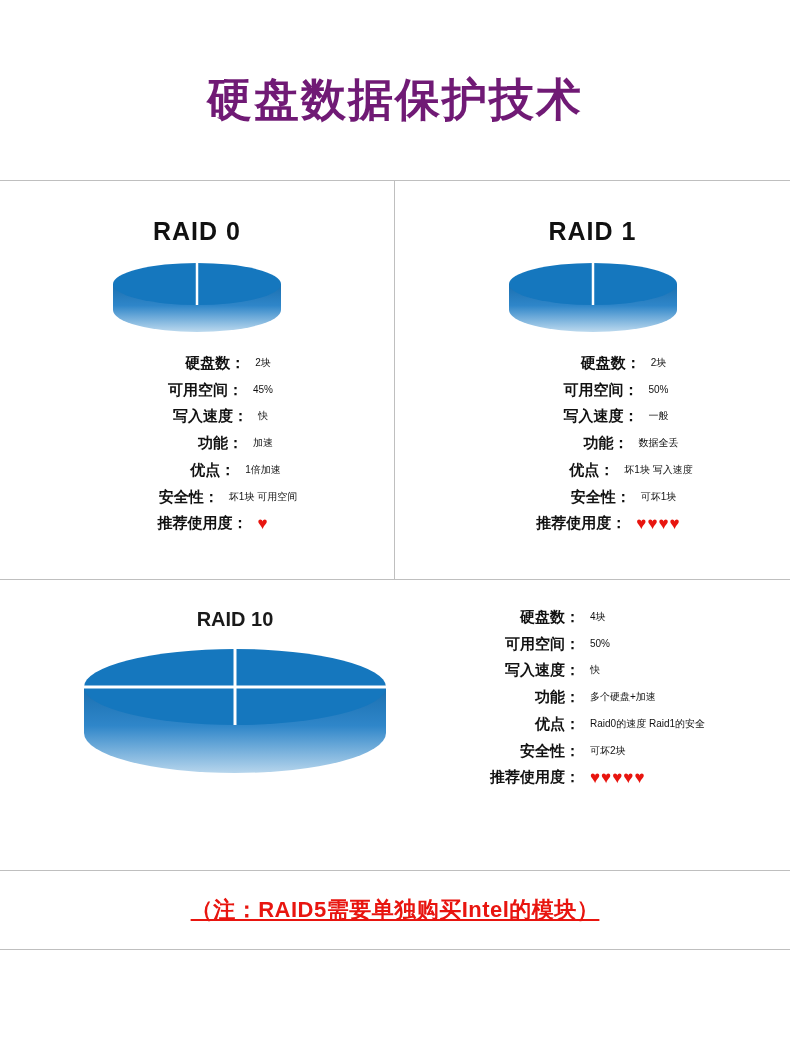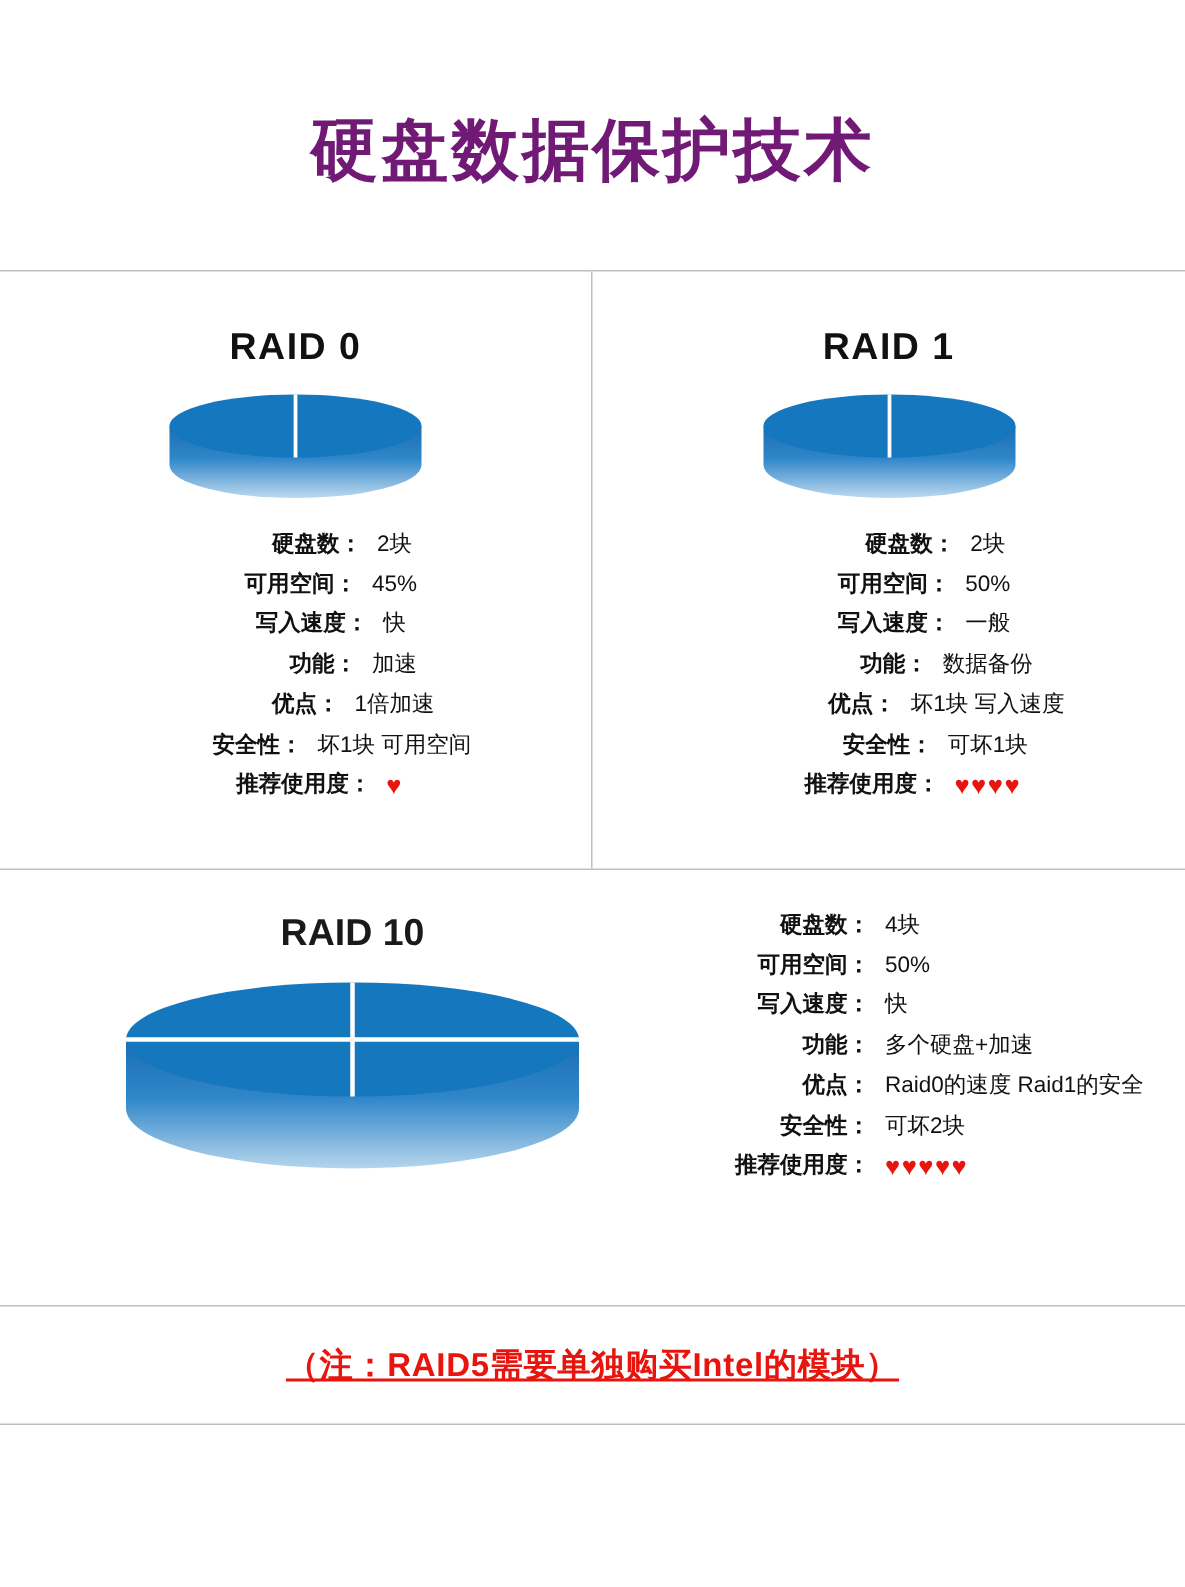--- a/index.html
+++ b/index.html
@@ -104,21 +104,21 @@
     width: 122px;
     text-align: right;
     font-size: 15px;
     font-weight: bold;
     color: #111111;
     white-space: nowrap;
   }
   .spec-value {
     flex: 0 0 auto;
     margin-left: 10px;
-    font-size: 15px;
+    font-size: 10px;
     color: #111111;
     white-space: nowrap;
   }
   .hearts {
     color: #e8150f;
     font-size: 17px;
     letter-spacing: 1px;
     line-height: 1;
   }
   
@@ -141,21 +141,21 @@
     padding: 0;
   }
   .bottom-right .spec-row {
     justify-content: flex-start;
   }
   .bottom-right .spec-label {
     width: 110px;
   }
   .raid10-title {
     text-align: center;
-    font-size: 25px;
+    font-size: 20px;
     font-weight: bold;
     margin-bottom: 12px;
   }
   
   .footer {
     height: 78px;
     display: flex;
     align-items: center;
     justify-content: center;
     border-bottom: 1px solid #bfbfbf;
@@ -266,21 +266,21 @@
           <div class="spec-row">
             <div class="spec-label">可用空间：</div>
             <div class="spec-value">50%</div>
           </div>
           <div class="spec-row">
             <div class="spec-label">写入速度：</div>
             <div class="spec-value">一般</div>
           </div>
           <div class="spec-row">
             <div class="spec-label">功能：</div>
-            <div class="spec-value">数据备份</div>
+            <div class="spec-value">数据全丢</div>
           </div>
           <div class="spec-row">
             <div class="spec-label">优点：</div>
             <div class="spec-value">坏1块 写入速度</div>
           </div>
           <div class="spec-row">
             <div class="spec-label">安全性：</div>
             <div class="spec-value">可坏1块</div>
           </div>
           <div class="spec-row">

